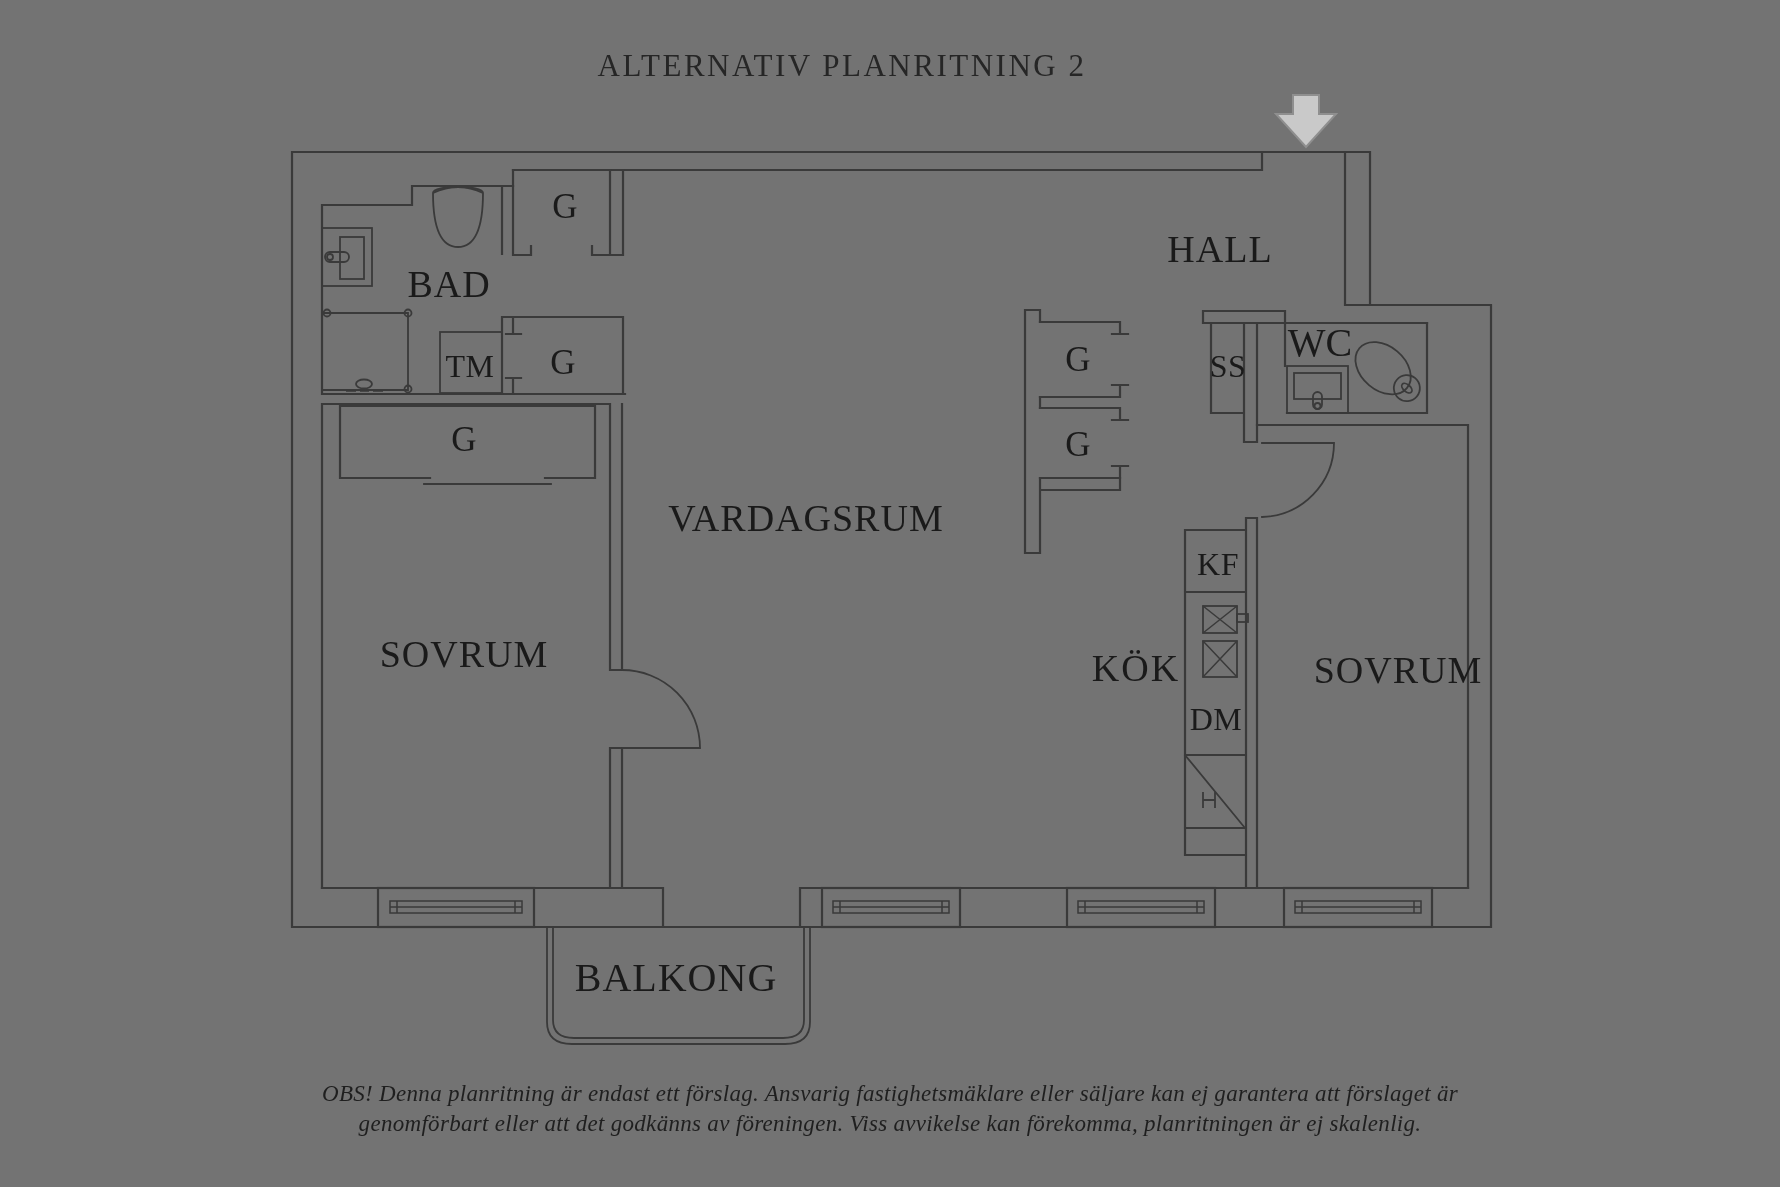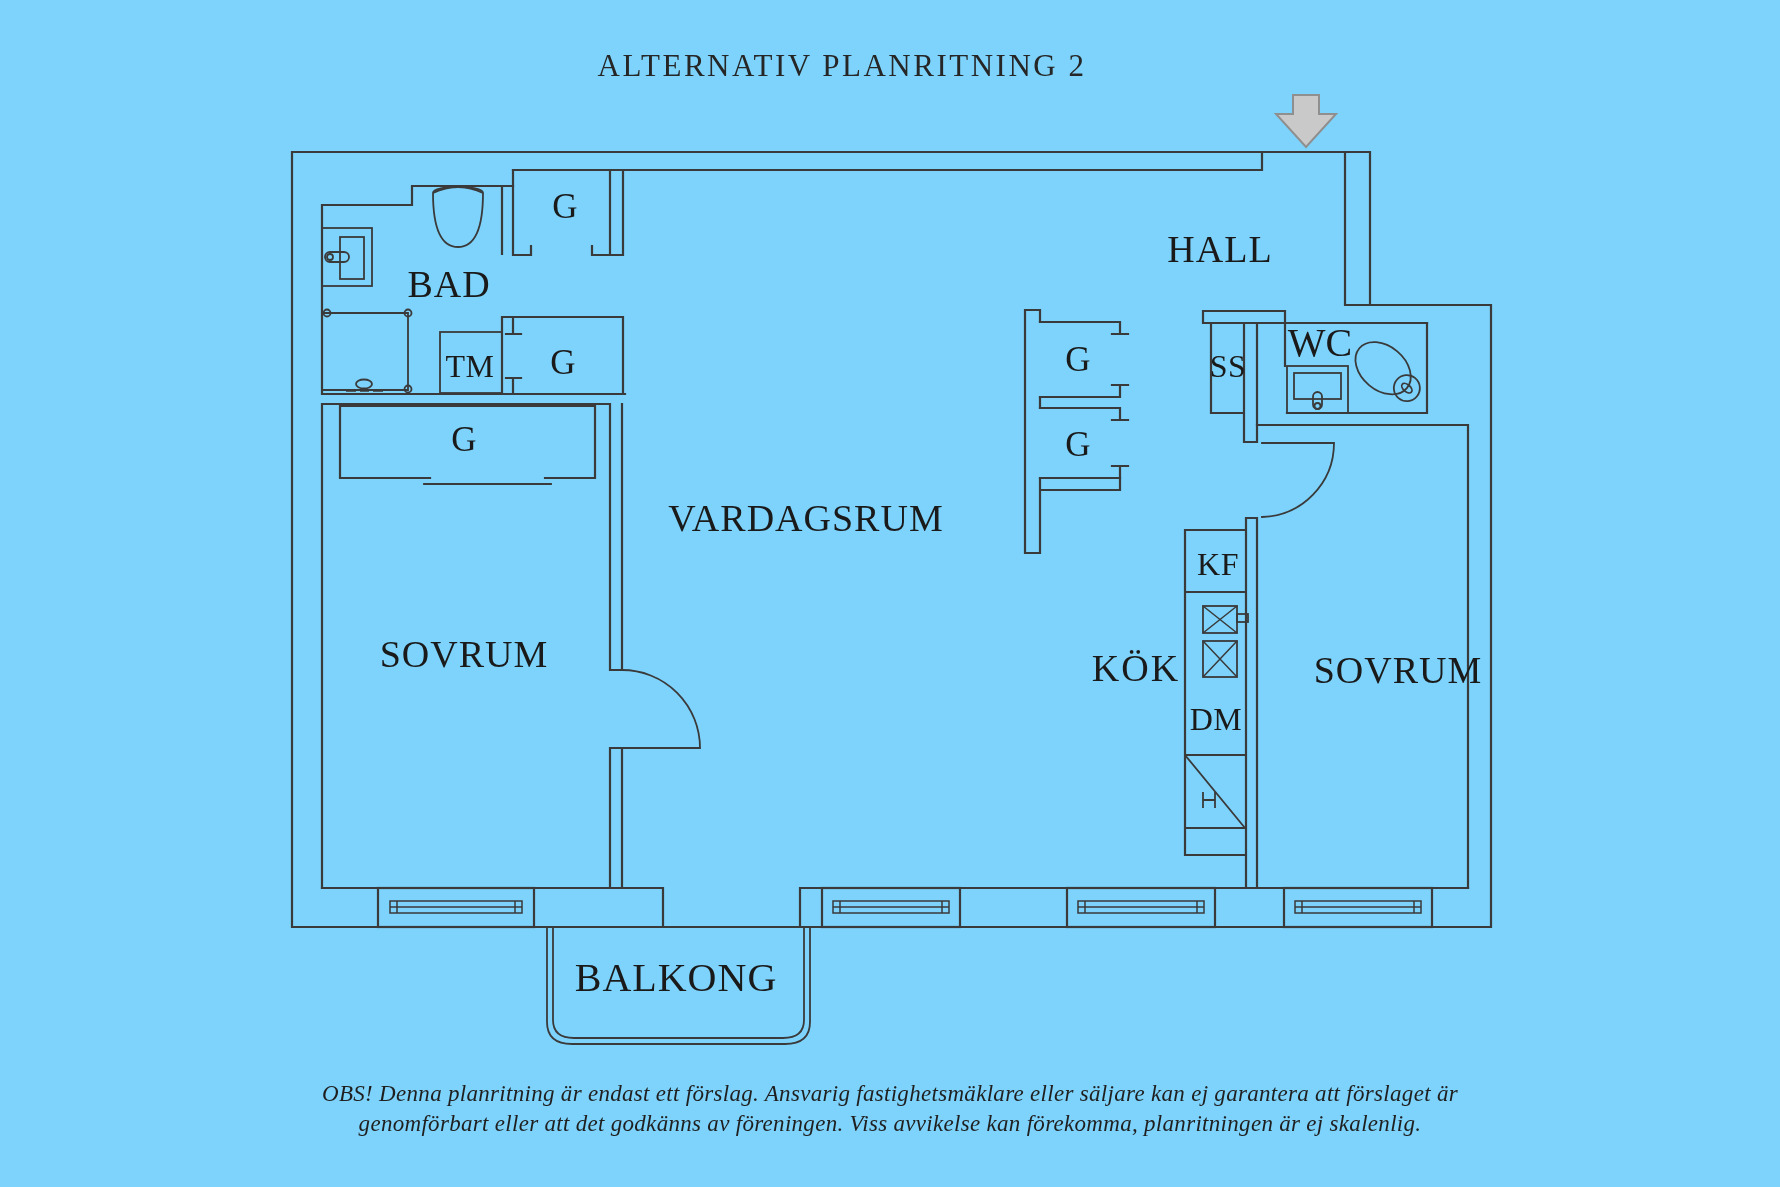--- a/index.html
+++ b/index.html
@@ -1,19 +1,19 @@
 <!DOCTYPE html>
 <html><head>
 <meta charset="utf-8">
 <style>
   html,body{margin:0;padding:0;background:#ffffff;}
   .page{
     position:relative;
     width:1780px;height:1187px;
-    background:#7dd3fc;
+    background:#737373;
     font-family:"Liberation Serif","DejaVu Serif",serif;
     overflow:hidden;
   }
   svg{position:absolute;left:0;top:0;}
   .wall{fill:none;stroke:#3a3a3a;stroke-width:2.2;stroke-linecap:square;stroke-linejoin:miter;}
   .thin{fill:none;stroke:#3a3a3a;stroke-width:1.8;stroke-linecap:square;}
   .fixture{fill:none;stroke:#3a3a3a;stroke-width:1.8;}
   .glass{fill:none;stroke:#3a3a3a;stroke-width:1.5;}
   text{fill:#1a1a1a;}
   .title-t{font-size:31px;letter-spacing:2.5px;fill:#262626;}

